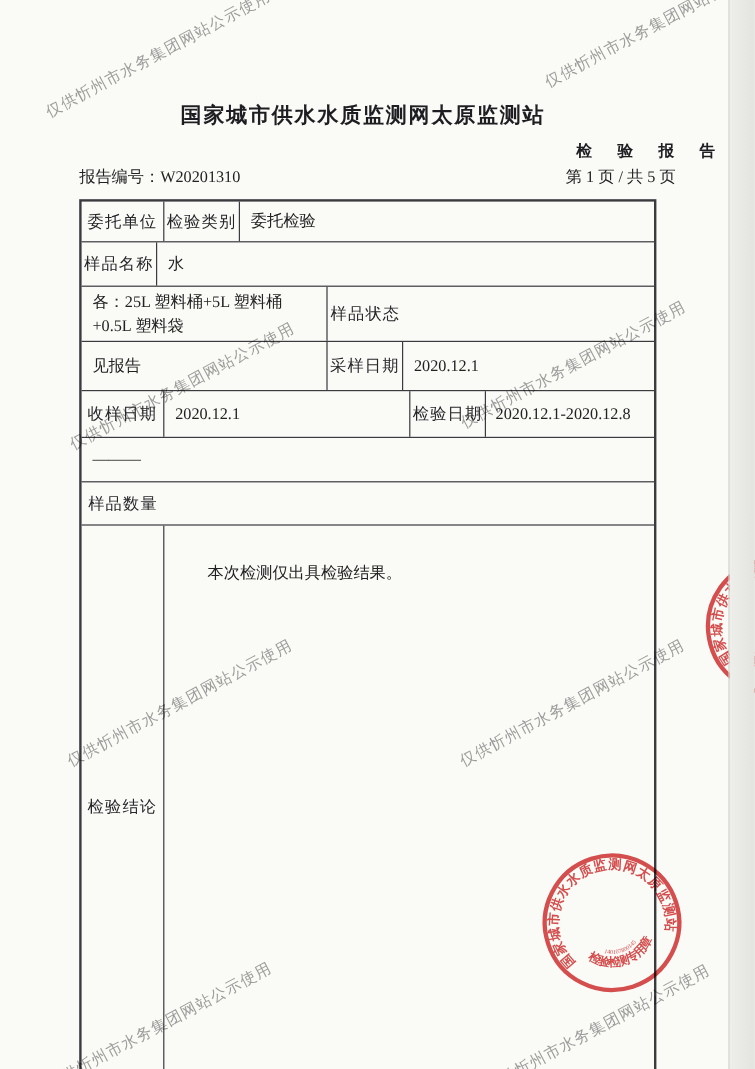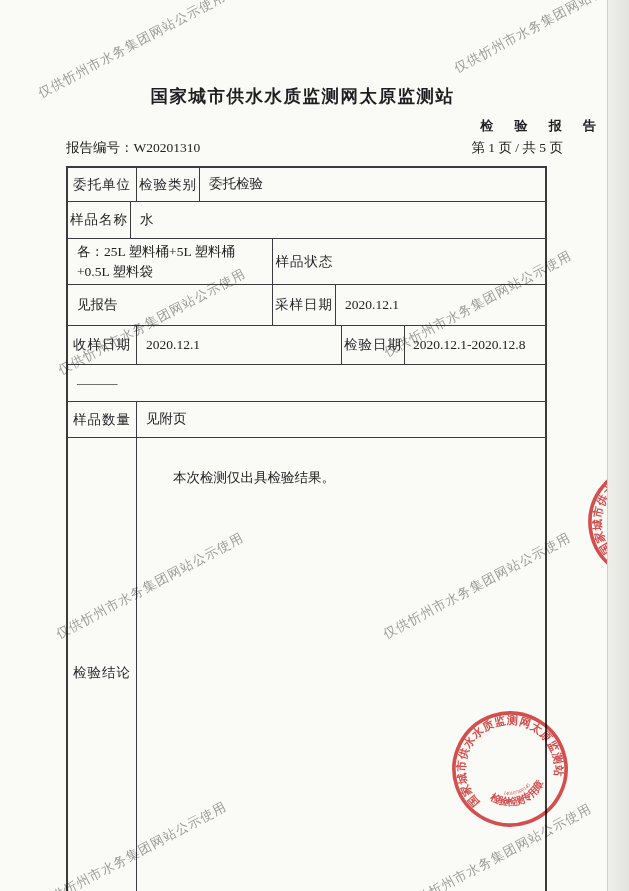--- a/index.html
+++ b/index.html
@@ -93,21 +93,20 @@
       <div class="td val" style="flex:1;padding-left:8px">2020.12.1-2020.12.8</div>
     </div>
 
 
     <div class="tr" style="height:36px">
       <div class="td val" style="flex:1">———</div>
     </div>
 
     <div class="tr" style="height:35px">
       <div class="td lab" style="width:69px">样品数量</div>
-      <div class="td val" style="flex:1">见附页</div>
     </div>
 
     <div class="tr" style="height:269px">
       <div class="td lab" style="width:69px">检验结论</div>
       <div class="td val val-top" style="flex:1">本次检测仅出具检验结果。</div>
     </div>
 
 
   </div>
 

